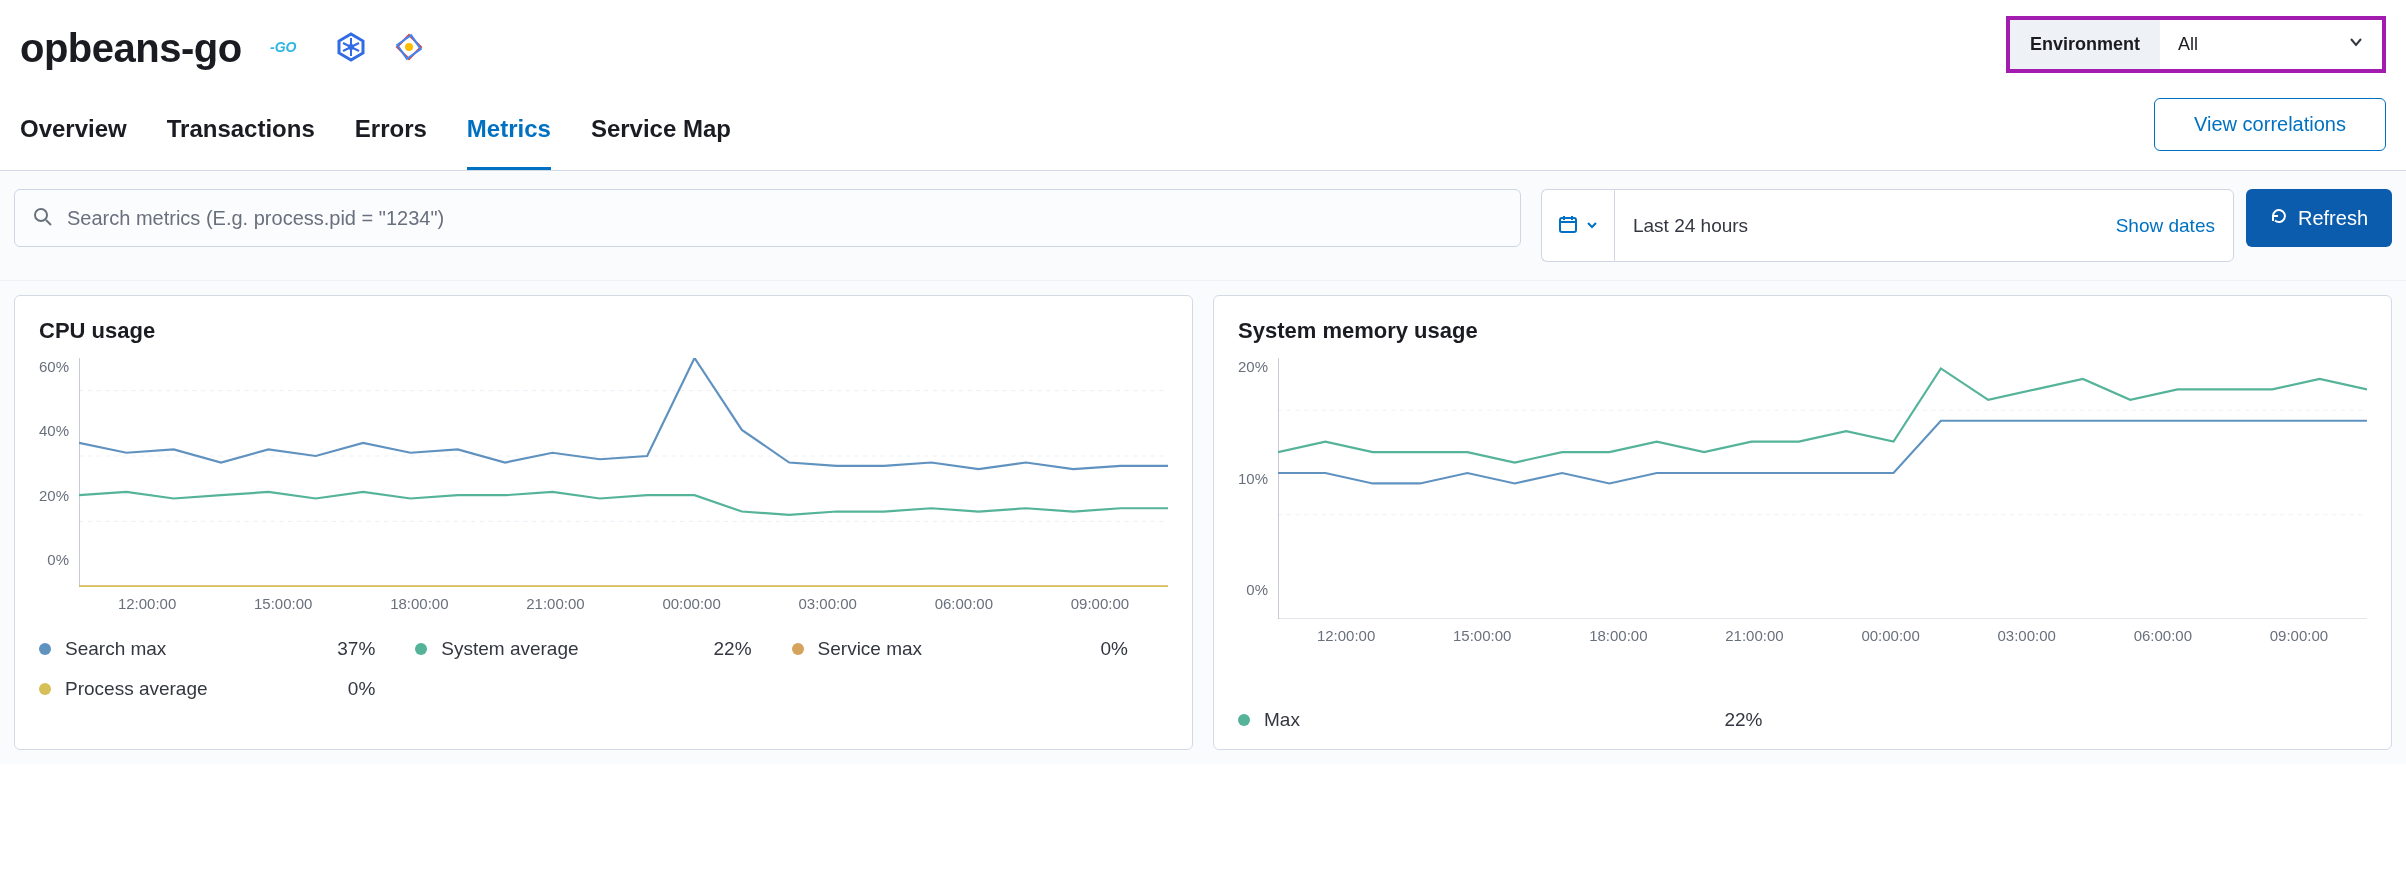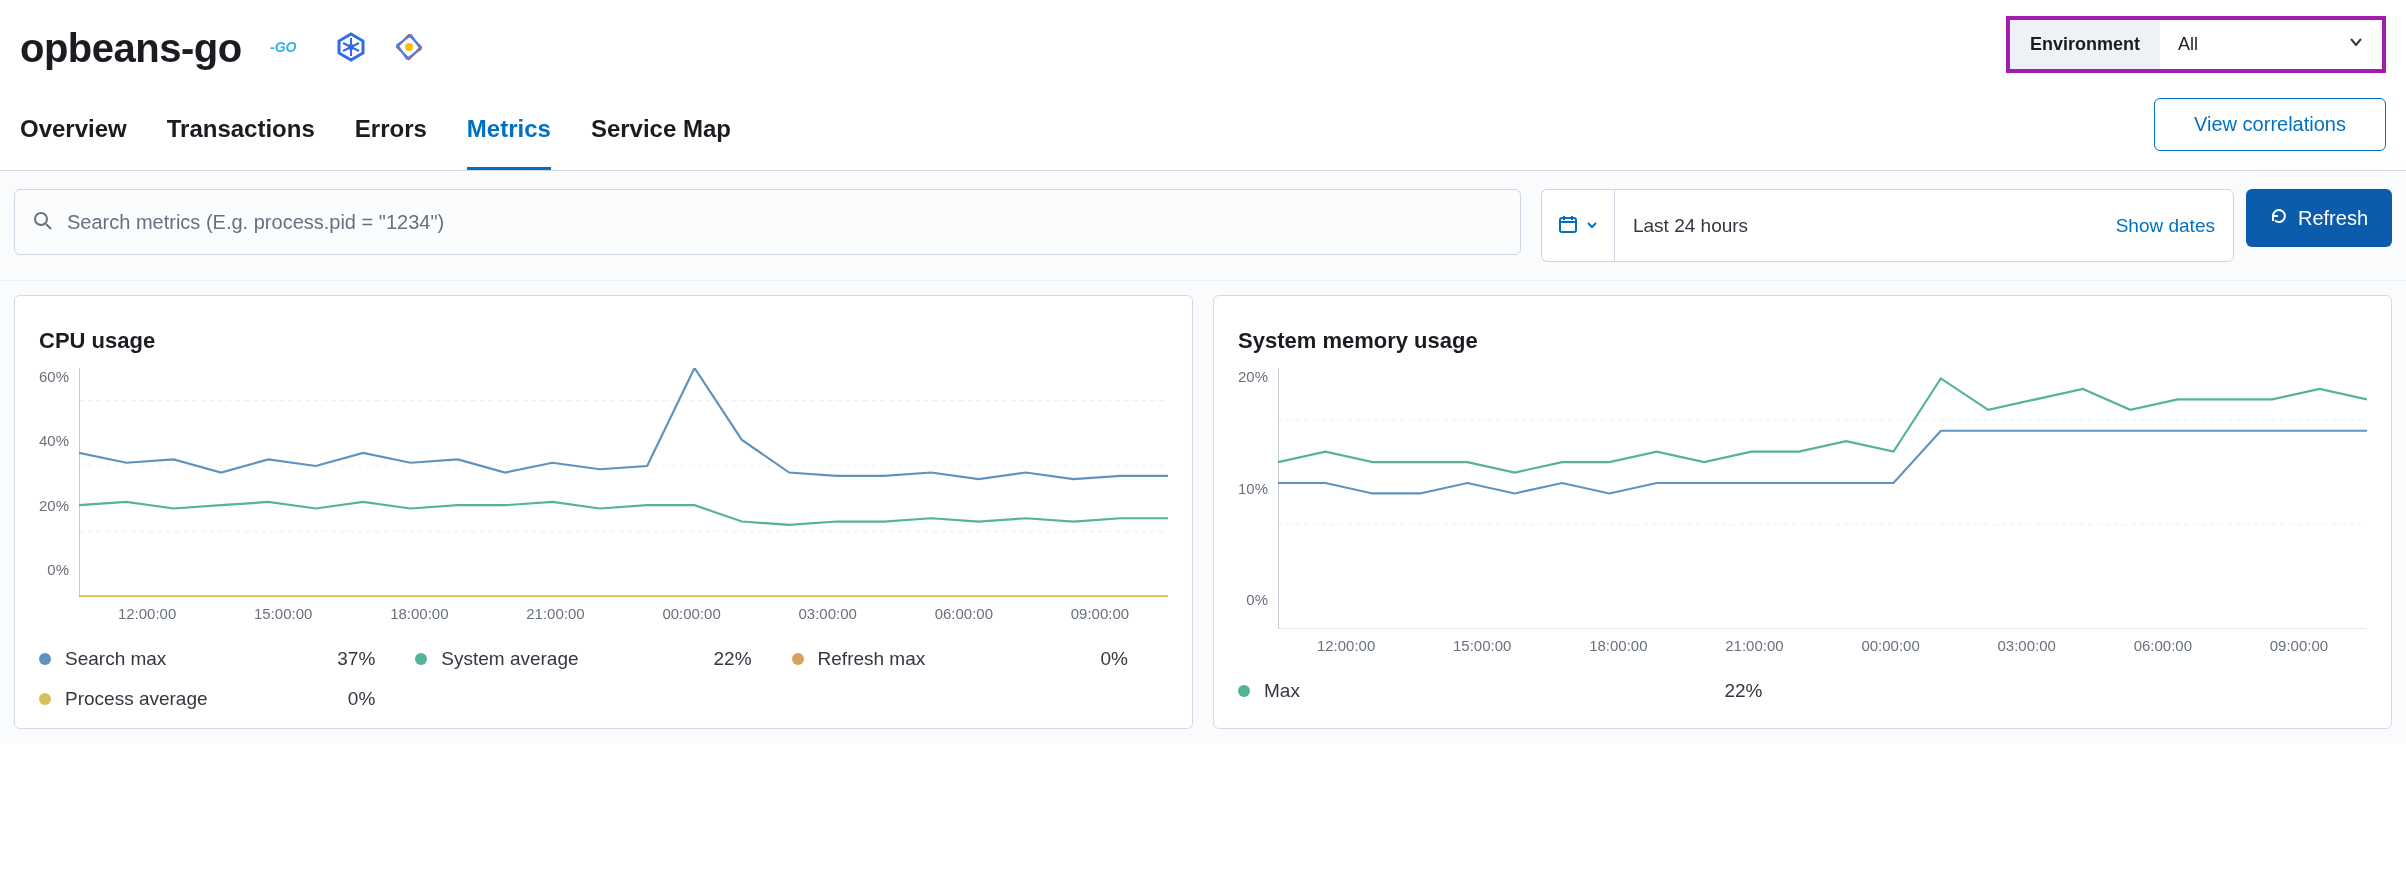--- a/index.html
+++ b/index.html
@@ -41,21 +41,21 @@
     cursor:pointer; margin-bottom: 14px;
   }
 
   .controls {
     display:flex; gap: 20px; padding: 18px 14px; background:#fafbfd;
     border-bottom: 1px solid #eef1f6;
   }
   .search {
     flex:1; display:flex; align-items:center; gap: 14px;
     border:1px solid #cfd6e3; border-radius:6px; background:#fbfcfe;
-    padding: 0 18px; height: 66px;
+    padding: 0 18px; height: 58px;
   }
   .search input {
     flex:1; border:none; outline:none; background:transparent;
     font-size: 20px; color:#343741;
   }
   .search input::placeholder { color:#69707d; }
   .search svg { color:#69707d; }
 
   .time-group { display:flex; height:73px; }
   .time-left {
@@ -85,21 +85,21 @@
     margin-left:12px; padding: 0 24px;
     background:#0b5cad; color:#fff; border:none; border-radius:6px;
     font-size:20px; font-weight:500; cursor:pointer; height:58px;
   }
 
   .panels {
     display:flex; gap: 20px; padding: 14px; background:#fafbfd;
   }
   .panel {
     background:#fff; border:1px solid #d3dae6; border-radius:6px;
-    padding: 32px 24px 18px 24px; flex:1; min-width:0;
+    padding: 22px 24px 18px 24px; flex:1; min-width:0;
   }
   .panel-title { font-size:22px; font-weight:700; margin-bottom: 14px; }
 
   .chart { display:flex; position:relative; }
   .yaxis {
     display:flex; flex-direction:column; justify-content:space-between;
     align-items:flex-end; padding-right: 10px; font-size:15px; color:#69707d;
   }
   .plot {
     flex:1; position:relative;
@@ -108,21 +108,21 @@
   .xaxis {
     display:flex; font-size:15px; color:#69707d;
     padding-left: 0px; margin-top: 8px;
   }
   .xaxis span { flex:1; text-align:center; }
   .legend {
     display:flex; flex-wrap:wrap; row-gap: 18px; margin-top: 26px;
     font-size:19px; color:#343741;
   }
   .legend-item { display:flex; align-items:center; width:33.33%; }
-  .legend-item.half { width:50%; }
+  .legend-item.half { width:50%;margin-top:39px; }
   .dot { width:12px; height:12px; border-radius:50%; margin-right:14px; flex:0 0 auto; }
   .legend-label { flex:1; }
   .legend-val { padding-right: 40px; }
 </style>
 </head>
 <body>
 
 <div class="header">
   <div class="header-left">
     <div class="title">opbeans-go</div>
@@ -263,21 +263,21 @@
        <span class="legend-label">Search max</span>
        <span class="legend-val">37%</span>
      </div>
         <div class="legend-item ">
        <span class="dot" style="background:#54b399"></span>
        <span class="legend-label">System average</span>
        <span class="legend-val">22%</span>
      </div>
         <div class="legend-item ">
        <span class="dot" style="background:#d6a35c"></span>
-       <span class="legend-label">Refresh max</span>
+       <span class="legend-label">Service max</span>
        <span class="legend-val">0%</span>
      </div>
         <div class="legend-item ">
        <span class="dot" style="background:#d6bf57"></span>
        <span class="legend-label">Process average</span>
        <span class="legend-val">0%</span>
      </div>
       </div>
   </div>
 

